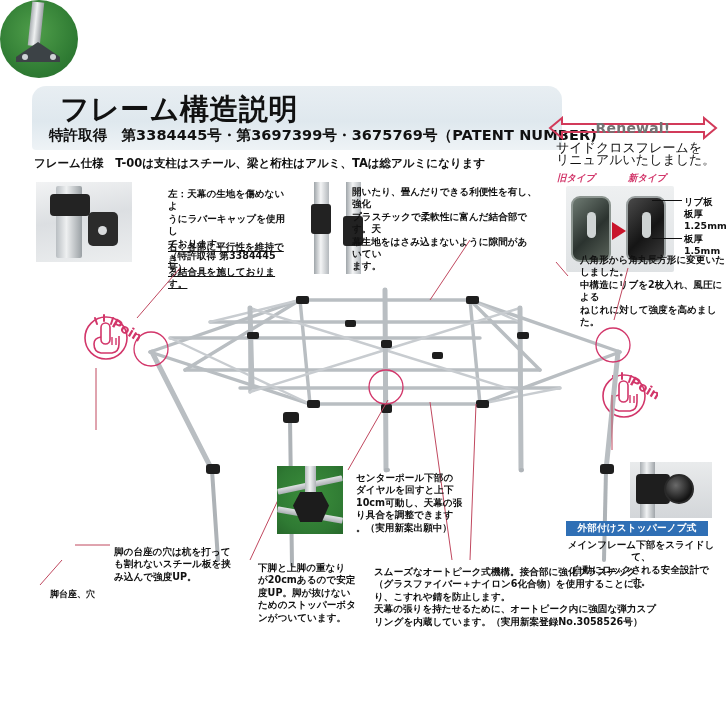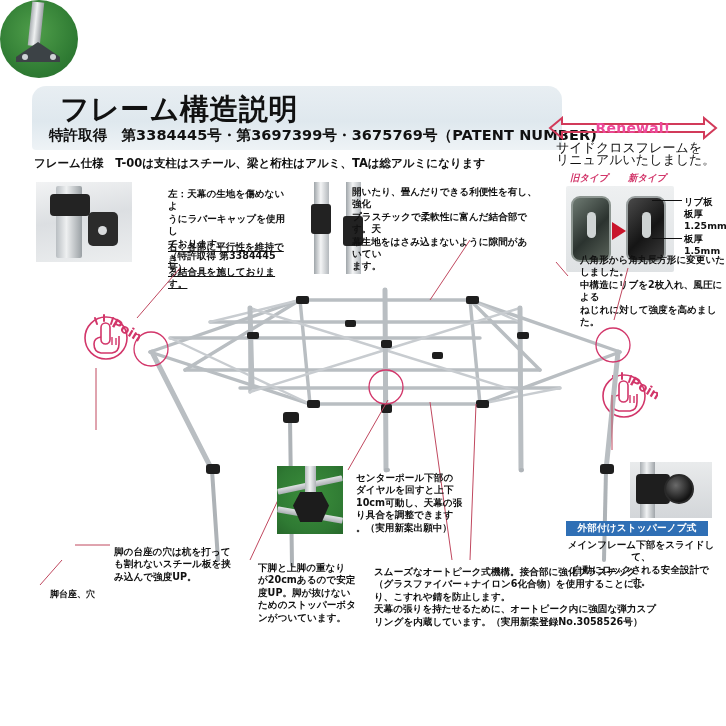--- a/index.html
+++ b/index.html
@@ -185,33 +185,33 @@
   }
 
   
   #renewal {
     position: absolute; left: 548px; top: 116px; width: 170px; height: 24px;
   }
   #renewal svg { position:absolute; inset:0; }
   #renewal .rtext {
     position: absolute; left: 0; top: 0; width: 170px; height: 24px;
     display: flex; align-items: center; justify-content: center;
-    font-size: 14px; font-weight: 700; color: #ec4899;
+    font-size: 14px; font-weight: 700; color: #737373;
     letter-spacing: .2px;
   }
   .renewal-desc {
     position: absolute; left: 556px; top: 142px;
     font-size: 13px; line-height: 12px; font-weight: 400; color:#111;
   }
   .type-old, .type-new {
     position: absolute; top: 172px;
     font-size: 9.4px; font-weight: 700; color: #d2366a;
     font-style: italic;
   }
-  .type-old { left: 570px; }
+  .type-old { left: 557px; }
   .type-new { left: 628px; }
 
   .rib-label {
     position: absolute;
     font-size: 9.4px; line-height: 12px; font-weight: 700; color: #111;
   }
   #rib-1 { left: 684px; top: 196px; }
   #rib-2 { left: 684px; top: 233px; }
 
   .leader {

